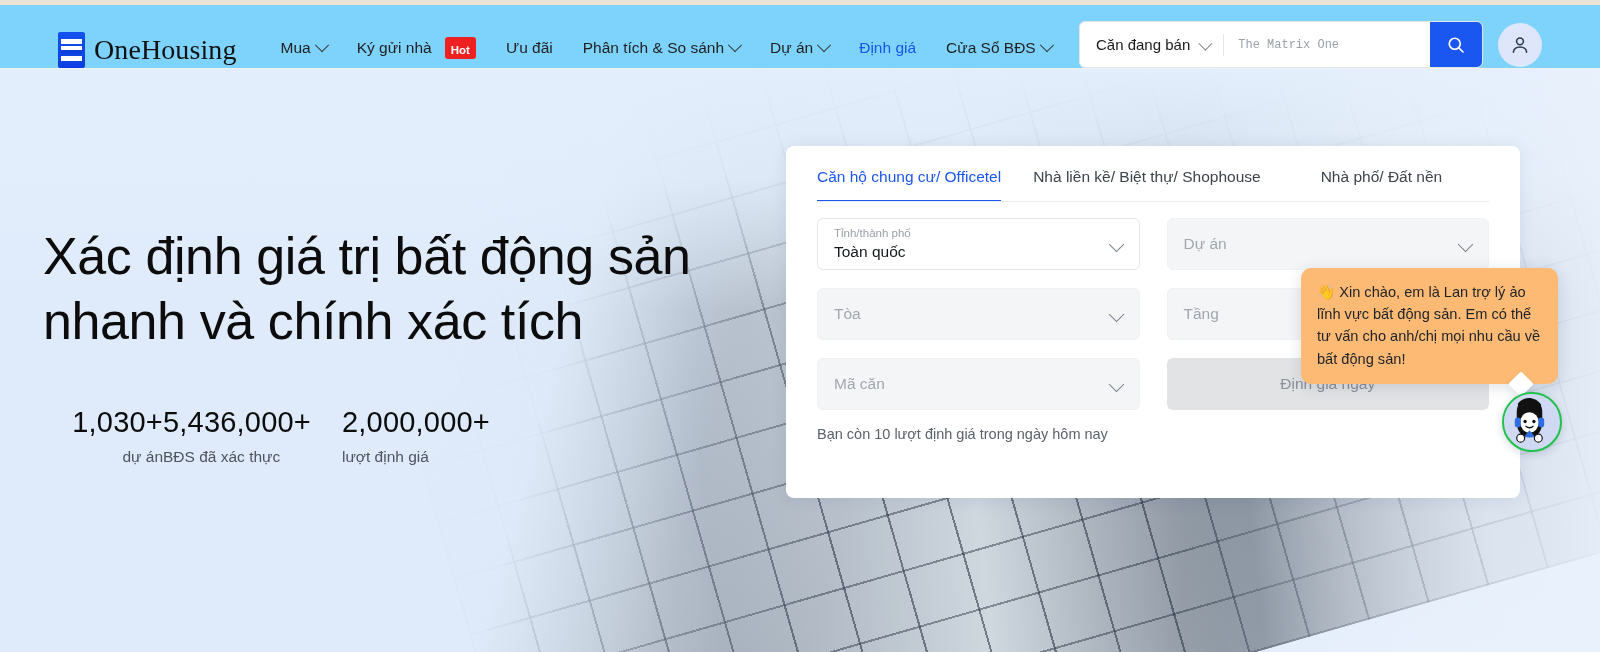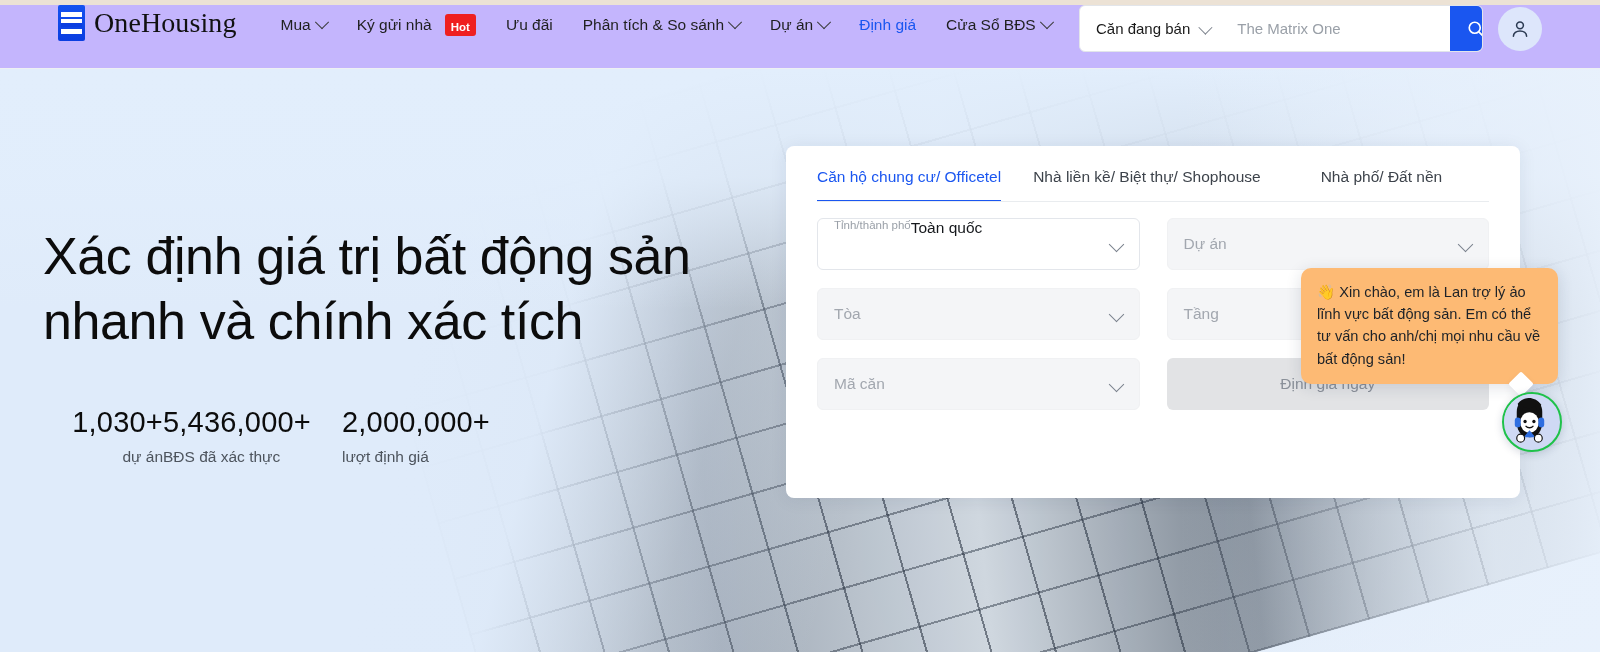--- a/index.html
+++ b/index.html
@@ -11,21 +11,21 @@
     -webkit-font-smoothing:antialiased;
   }
   .page{position:relative;width:1600px;height:652px;overflow:hidden;}
 
   
   .top-strip{position:absolute;left:0;top:0;width:1600px;height:5px;background:#ece2d5;}
 
   
   .navbar{
     position:absolute;left:0;top:5px;width:1600px;height:64px;
-    background:#c4b5fd;display:flex;align-items:flex-start;
+    background:#7dd3fc;display:flex;align-items:flex-end;
     border-bottom:1px solid #eef0f3;box-sizing:border-box;z-index:40;
   }
   .brand{display:flex;align-items:center;margin-left:58px;gap:9px;cursor:pointer;}
   .brand-mark{
     width:27px;height:36px;background:#0b57f0;border-radius:2px;position:relative;
     background:linear-gradient(180deg,#1452f0 0%,#0b3ee0 100%);
   }
   .brand-mark::before,.brand-mark::after{
     content:"";position:absolute;left:3px;width:21px;background:#ffffff;
   }
@@ -70,22 +70,22 @@
   .search-select{
     display:flex;align-items:center;gap:9px;padding:0 14px 0 16px;height:100%;
     font-size:15px;color:#1a1a1a;cursor:pointer;white-space:nowrap;
   }
   .sel-caret{
     width:9px;height:9px;border-right:1.5px solid #7c828c;border-bottom:1.5px solid #7c828c;
     transform:rotate(45deg) translateY(-2px);
   }
   .vsep{width:1px;height:22px;background:#e2e5ea;}
   .search-input{
-    flex:1;border:0;outline:none;font-size:15px;color:#2c2c2c;
-    padding:0 14px;height:100%;font-family:Liberation Sans, sans-serif;background:transparent;
+    flex:1;border:0;outline:none;font-size:12px;color:#2c2c2c;
+    padding:0 14px;height:100%;font-family:Liberation Mono, monospace;background:transparent;
   }
   .search-input::placeholder{color:#9aa0a8;}
   .search-btn{
     width:52px;height:45px;background:#1a56f0;border:0;cursor:pointer;
     display:flex;align-items:center;justify-content:center;flex:none;
   }
   .avatar-btn{
     width:44px;height:44px;border-radius:50%;background:#dde6fb;
     display:flex;align-items:center;justify-content:center;cursor:pointer;flex:none;
   }
@@ -163,21 +163,21 @@
   }
 
   .form-grid{
     padding:16px 31px 0 31px;display:grid;grid-template-columns:1fr 1fr;
     column-gap:27px;row-gap:18px;
   }
   .field{
     height:52px;border-radius:6px;display:flex;align-items:center;
     padding:0 16px;box-sizing:border-box;position:relative;cursor:pointer;
   }
-  .field.filled{border:1px solid #e3e6eb;background:#fff;flex-direction:row;align-items:flex-start;justify-content:flex-start;}
+  .field.filled{border:1px solid #e3e6eb;background:#fff;flex-direction:column;align-items:flex-start;justify-content:center;}
   .field.empty{background:#f4f5f7;border:1px solid #f0f1f3;}
   .field-label{font-size:11.5px;color:#9aa0a8;line-height:1.1;margin-bottom:3px;}
   .field-value{font-size:15.5px;color:#15181c;}
   .field-placeholder{font-size:15.5px;color:#a2a7af;}
   .f-caret{
     position:absolute;right:17px;top:50%;margin-top:-5px;
     width:10px;height:10px;border-right:1.6px solid #7a828d;border-bottom:1.6px solid #7a828d;
     transform:rotate(45deg);
   }
   .cta{
@@ -351,20 +351,21 @@
       </div>
 
       <div class="field empty">
         <div class="field-placeholder">Mã căn</div>
         <span class="f-caret"></span>
       </div>
 
       <button class="cta">Định giá ngay</button>
     </div>
 
+    <div class="quota">Bạn còn 10 lượt định giá trong ngày hôm nay</div>
   </div>
 
   <div class="chat-tip">👋 Xin chào, em là Lan trợ lý ảo lĩnh vực bất động sản. Em có thể tư vấn cho anh/chị mọi nhu cầu về bất động sản!</div>
 
   <div class="chat-fab">
     <svg width="51" height="51" viewBox="0 0 52 52">
       <circle cx="26" cy="26" r="26" fill="#cfd9f4"></circle>
       <path d="M26 6c9 0 13 5 13 12v10c0 9-4 16-13 16s-13-7-13-16V18c0-7 4-12 13-12z" fill="#111"></path>
       <ellipse cx="26" cy="29" rx="9.5" ry="10.5" fill="#fff"></ellipse>
       <path d="M15 14c3-6 8-8 11-8s8 2 11 8c-3-3-7-4-11-4s-8 1-11 4z" fill="#111"></path>

